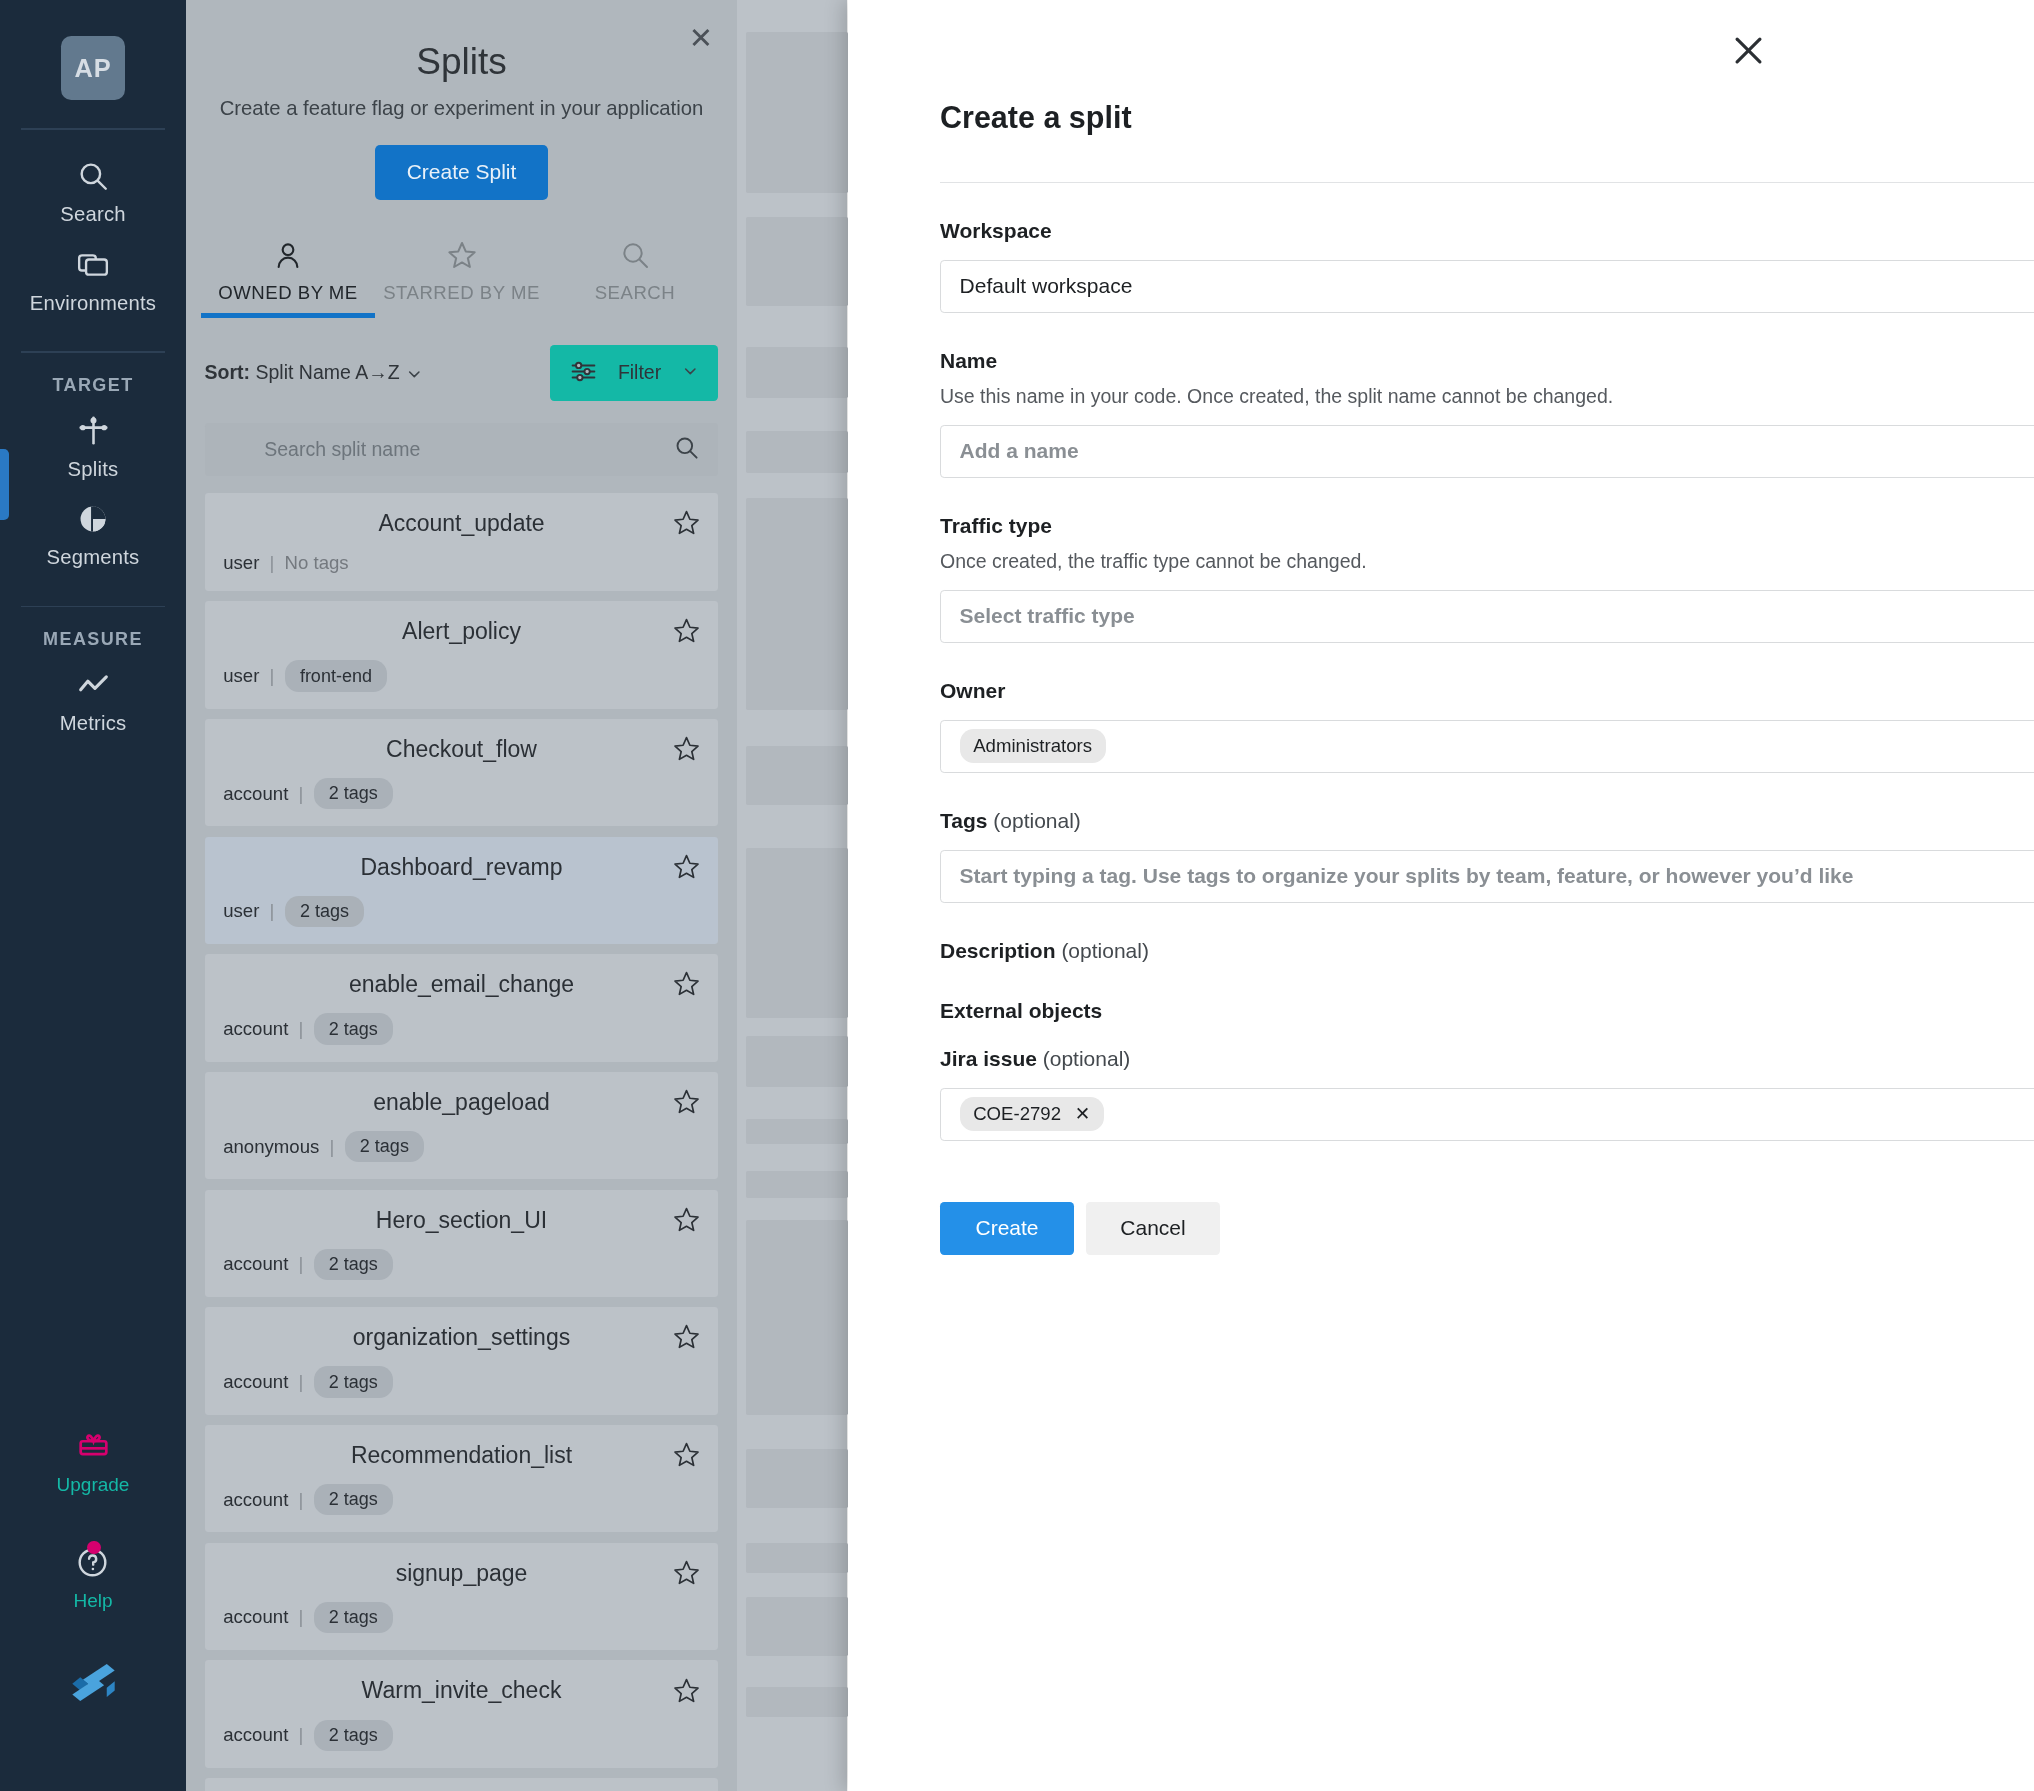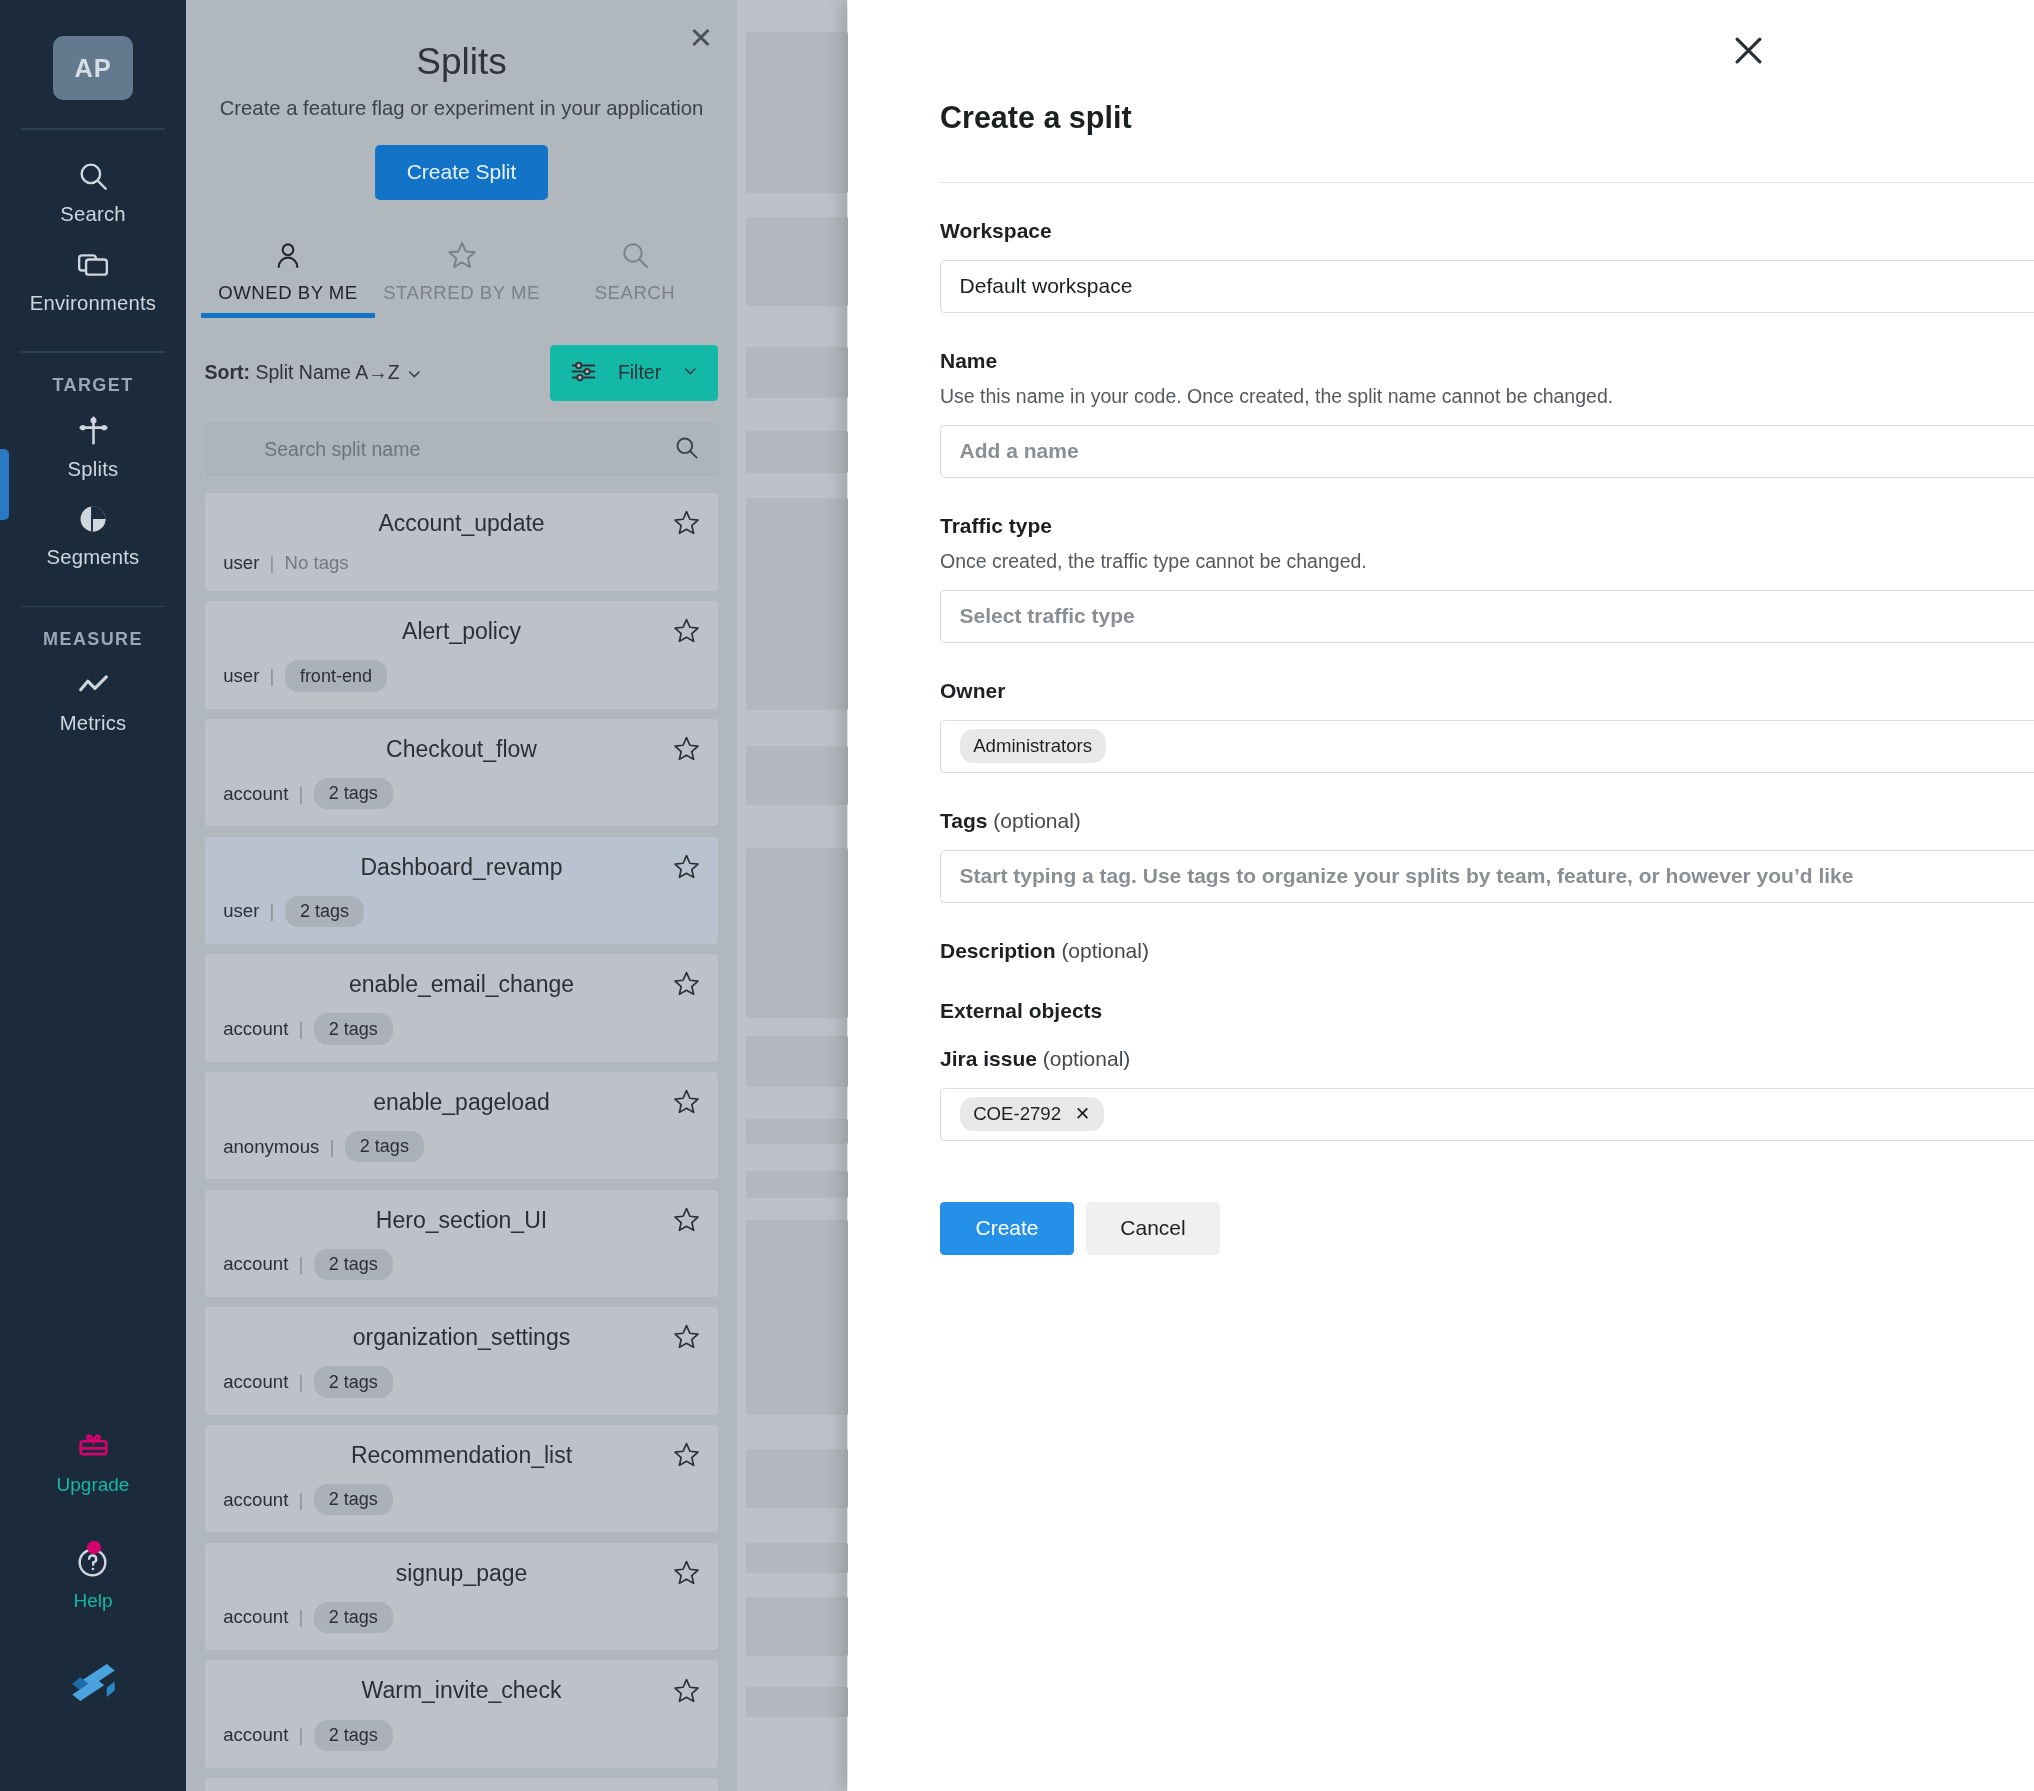--- a/index.html
+++ b/index.html
@@ -14,21 +14,21 @@
 
   
   .sidebar {
     position: absolute; left: 0; top: 0;
     width: 186px; height: 1792px;
     background: #1b2b3c;
     display: flex; flex-direction: column; align-items: center;
     padding-top: 36px;
   }
   .avatar {
-    width: 80px; height: 64px; border-radius: 10.2px;
+    width: 64px; height: 64px; border-radius: 10.2px;
     background: #62798e; color: #d6dde4;
     display: flex; align-items: center; justify-content: center;
     font-size: 25.4px; font-weight: bold; letter-spacing: 0.8px;
   }
   .nav-div { width: 144px; height: 1.7px; background: #2d4055; margin: 28px 0 17px 0; }
   .nav-item {
     width: 100%; display: flex; flex-direction: column; align-items: center;
     padding: 10.2px 0 8.5px 0; color: #cfd6dd; cursor: pointer;
   }
   .nav-item .lbl { font-size: 20.3px; margin-top: 7.6px; letter-spacing: 0.2px; }

